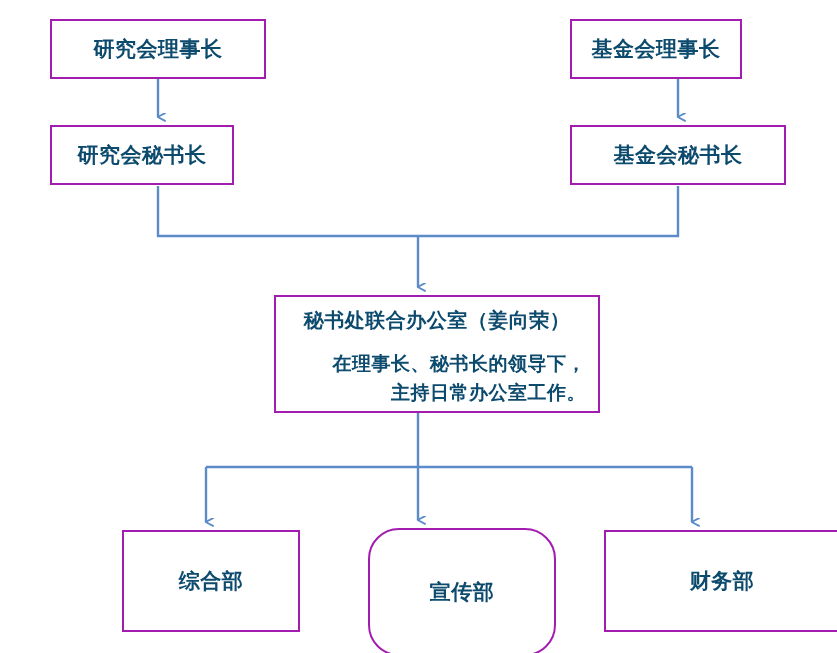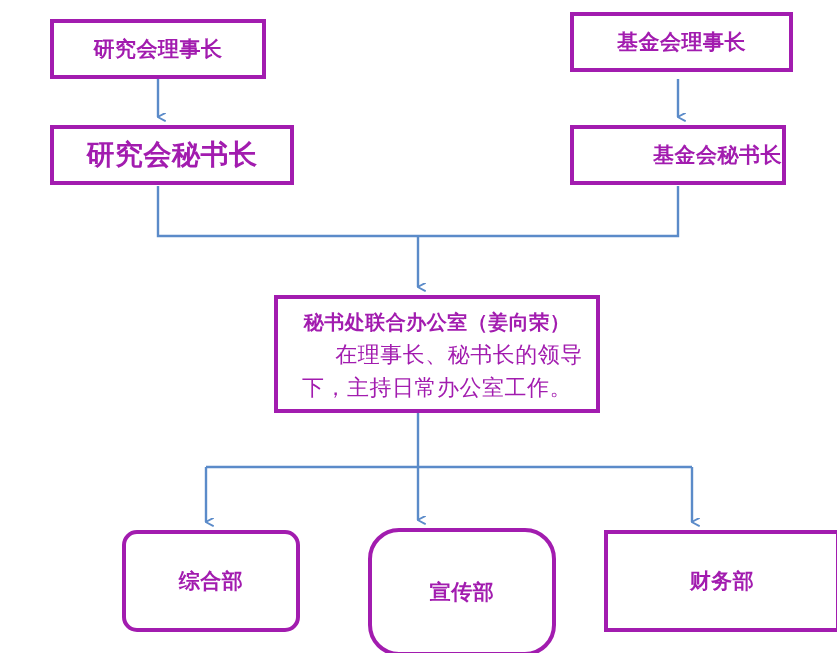--- a/index.html
+++ b/index.html
@@ -22,67 +22,67 @@
     position: absolute;
     left: 0;
     top: 0;
     width: 837px;
     height: 653px;
     pointer-events: none;
   }
   .node {
     position: absolute;
     box-sizing: border-box;
-    border: 4px solid #a21caf;
+    border: 2px solid #a21caf;
     background: #ffffff;
     display: flex;
     flex-direction: column;
     align-items: center;
     justify-content: center;
     text-align: center;
-    color: #a21caf;
+    color: #0c4a6e;
     font-weight: bold;
     letter-spacing: 0.5px;
     z-index: 2;
   }
   .node .line {
     display: block;
     white-space: nowrap;
   }
   
   #node-research-chair  { left: 50px;  top: 19px;  width: 216px; height: 60px; font-size: 21px; }
-  #node-foundation-chair{ left: 570px; top: 12px;  width: 223px; height: 60px; font-size: 21px; }
+  #node-foundation-chair{ left: 570px; top: 19px;  width: 172px; height: 60px; font-size: 21px; }
   
-  #node-research-sg     { left: 50px;  top: 125px; width: 244px; height: 60px; font-size: 28px; }
-  #node-foundation-sg   { left: 570px; top: 125px; width: 216px; height: 60px; font-size: 21px; align-items: flex-end; }
+  #node-research-sg     { left: 50px;  top: 125px; width: 184px; height: 60px; font-size: 21px; }
+  #node-foundation-sg   { left: 570px; top: 125px; width: 216px; height: 60px; font-size: 21px; }
   
   #node-joint-office {
     left: 274px; top: 295px; width: 326px; height: 118px;
     justify-content: flex-start;
     padding: 9px 12px 6px 12px;
   }
   #node-joint-office .title {
     font-size: 20px;
     font-weight: bold;
     line-height: 1.45;
-    margin-bottom: 1px;
+    margin-bottom: 14px;
     text-align: right;
   }
   #node-joint-office .desc {
-    font-size: 22px;
-    font-weight: normal;
+    font-size: 19px;
+    font-weight: bold;
     line-height: 1.5;
-    text-align: center;
+    text-align: right;
     text-indent: 2em;
     width: 100%;
     letter-spacing: 0.5px;
   }
   
   .dept { font-size: 21px; line-height: 1.75; }
-  #node-dept-general { left: 122px; top: 530px; width: 178px; height: 102px; border-radius: 15px; }
+  #node-dept-general { left: 122px; top: 530px; width: 178px; height: 102px; }
   #node-dept-publicity { left: 368px; top: 528px; width: 188px; height: 128px; border-radius: 31px; }
   #node-dept-finance { left: 604px; top: 530px; width: 236px; height: 102px; }
 </style>
 </head>
 <body>
 
 <div id="chart-root">
 
   <svg id="edge-layer" viewBox="0 0 837 653" width="837" height="653" xmlns="http://www.w3.org/2000/svg">
     <defs>

